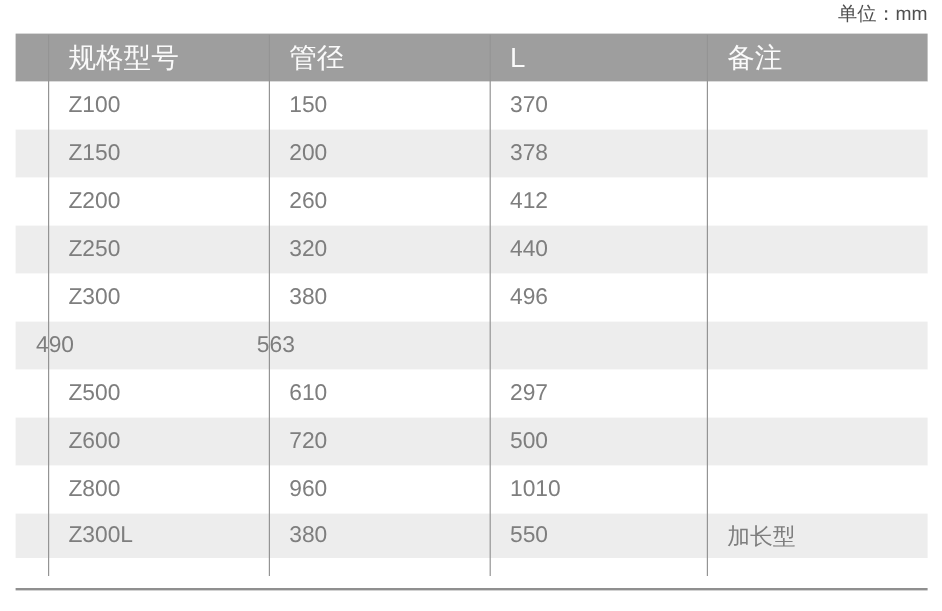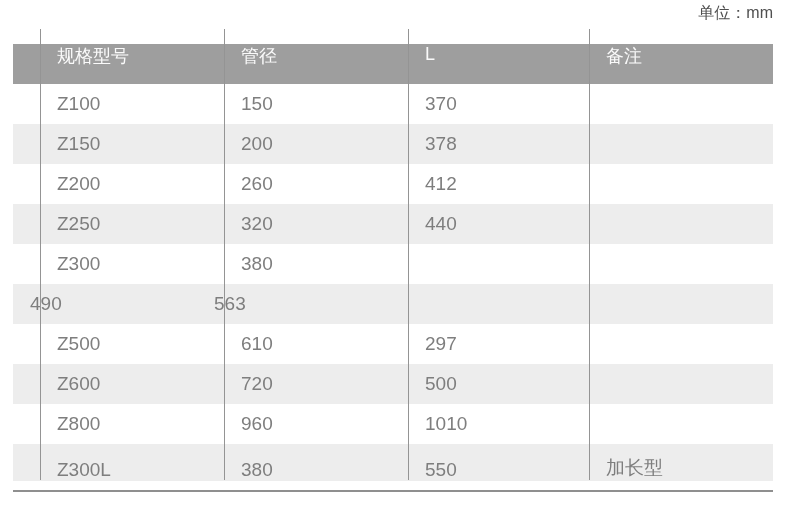--- a/index.html
+++ b/index.html
@@ -32,35 +32,34 @@
   .spec-table {
     position: absolute;
     left: 13px;
     top: 28px;
     width: 760px;
   }
   .header-row {
     display: flex;
     height: 40px;
     background: var(--header-bg);
-    align-items: flex-start;
+    align-items: center;
     color: var(--header-text);
-    font-size: 18px;
-    margin-top: 16px;
+    font-size: 23px;
   }
   .body-row {
     display: flex;
     height: 40px;
     align-items: center;
     color: var(--body-text);
     font-size: 19px;
     background: #ffffff;
   }
   .body-row:nth-child(even) { background: var(--stripe); }
-  .body-row:last-child { height: 37px; align-items: flex-end; }
+  .body-row:last-child { height: 37px; }
   .cell { overflow: hidden; white-space: nowrap; }
   .c0 { width: 211px; padding-left: 44px; }
   .c1 { width: 184px; padding-left: 17px; }
   .c2 { width: 181px; padding-left: 17px; }
   .c3 { width: 184px; padding-left: 17px; font-family: Liberation Serif, serif; }
   .v-line {
     position: absolute;
     top: 1px;
     width: 1px;
     height: 451px;
@@ -120,20 +119,21 @@
   <div class="body-row">
     <div class="cell c0">Z250</div>
     <div class="cell c1">320</div>
     <div class="cell c2">440</div>
     <div class="cell c3"></div>
   </div>
 
   <div class="body-row">
     <div class="cell c0">Z300</div>
     <div class="cell c1">380</div>
+    <div class="cell c2">496</div>
     <div class="cell c3"></div>
   </div>
 
   <div class="body-row">
     <div class="cell c1">490</div>
     <div class="cell c2">563</div>
     <div class="cell c3"></div>
   </div>
 
   <div class="body-row">

